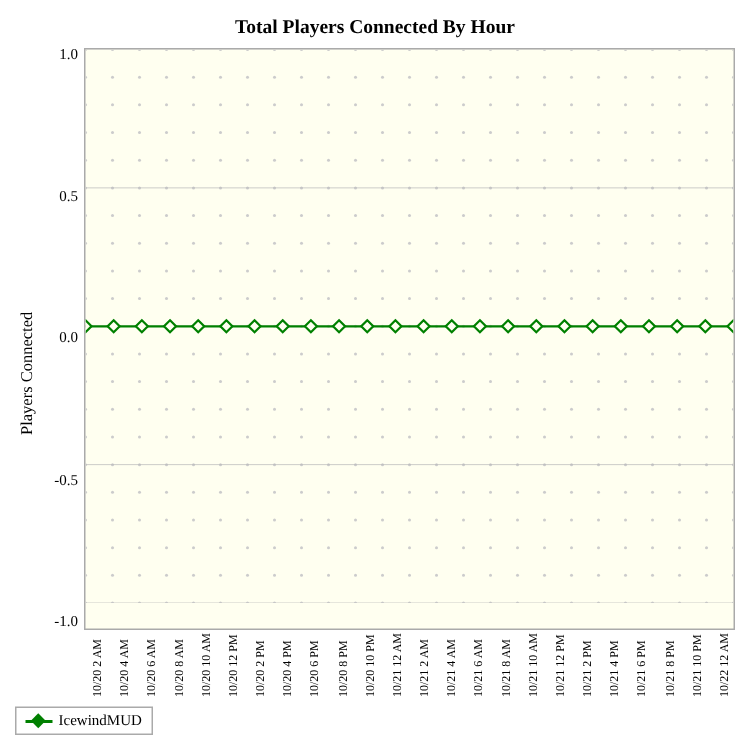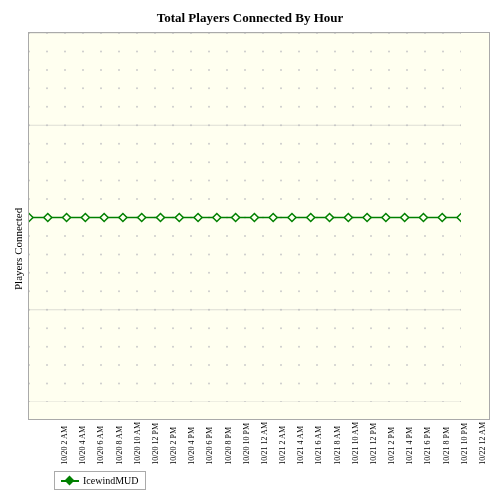--- a/index.html
+++ b/index.html
@@ -102,21 +102,20 @@
     }
     .legend {
       display: flex;
       flex-direction: row;
       align-items: center;
       margin-top: 6px;
       font-size: 10px;
       border: 1px solid #aaa;
       padding: 3px 6px;
       align-self: flex-start;
-      margin-left: 44px;
     }
     .legend-icon {
       width: 18px;
       height: 10px;
       margin-right: 4px;
       position: relative;
       display: flex;
       align-items: center;
     }
     .legend-line {
@@ -136,20 +135,27 @@
   </style>
 </head>
 <body>
 
 <div class="chart-container">
   <div class="chart-title">Total Players Connected By Hour</div>
   <div class="chart-body">
     <div class="y-axis-label">Players Connected</div>
     <div class="chart-right">
       <div class="plot-area-wrapper">
+        <div class="y-ticks" id="y-ticks-container">
+            <div class="y-tick-label">1.0</div>
+            <div class="y-tick-label">0.5</div>
+            <div class="y-tick-label">0.0</div>
+            <div class="y-tick-label">-0.5</div>
+            <div class="y-tick-label">-1.0</div>
+          </div>
         <div class="plot-area">
           <svg class="grid-dots" id="chart-svg" width="432" height="369">
               <circle cx="0" cy="0" r="1" fill="#ccc"></circle>
               <circle cx="18" cy="0" r="1" fill="#ccc"></circle>
               <circle cx="36" cy="0" r="1" fill="#ccc"></circle>
               <circle cx="54" cy="0" r="1" fill="#ccc"></circle>
               <circle cx="72" cy="0" r="1" fill="#ccc"></circle>
               <circle cx="90" cy="0" r="1" fill="#ccc"></circle>
               <circle cx="108" cy="0" r="1" fill="#ccc"></circle>
               <circle cx="126.00000000000001" cy="0" r="1" fill="#ccc"></circle>

